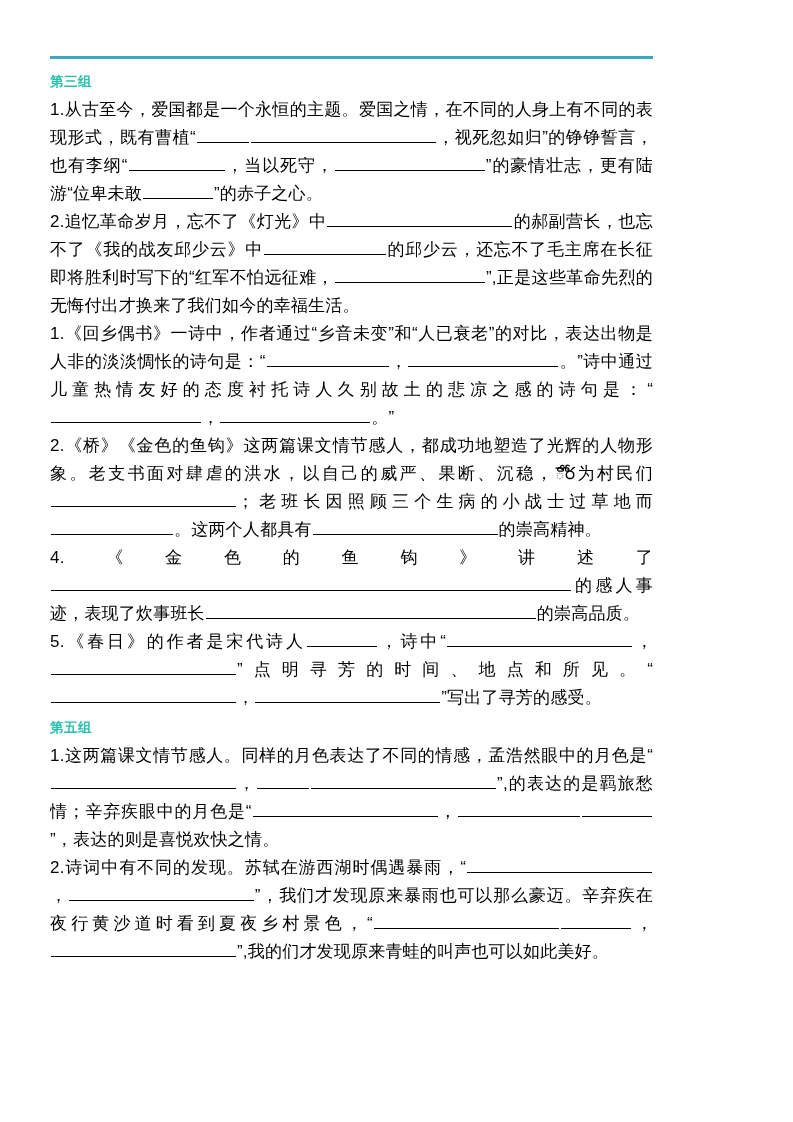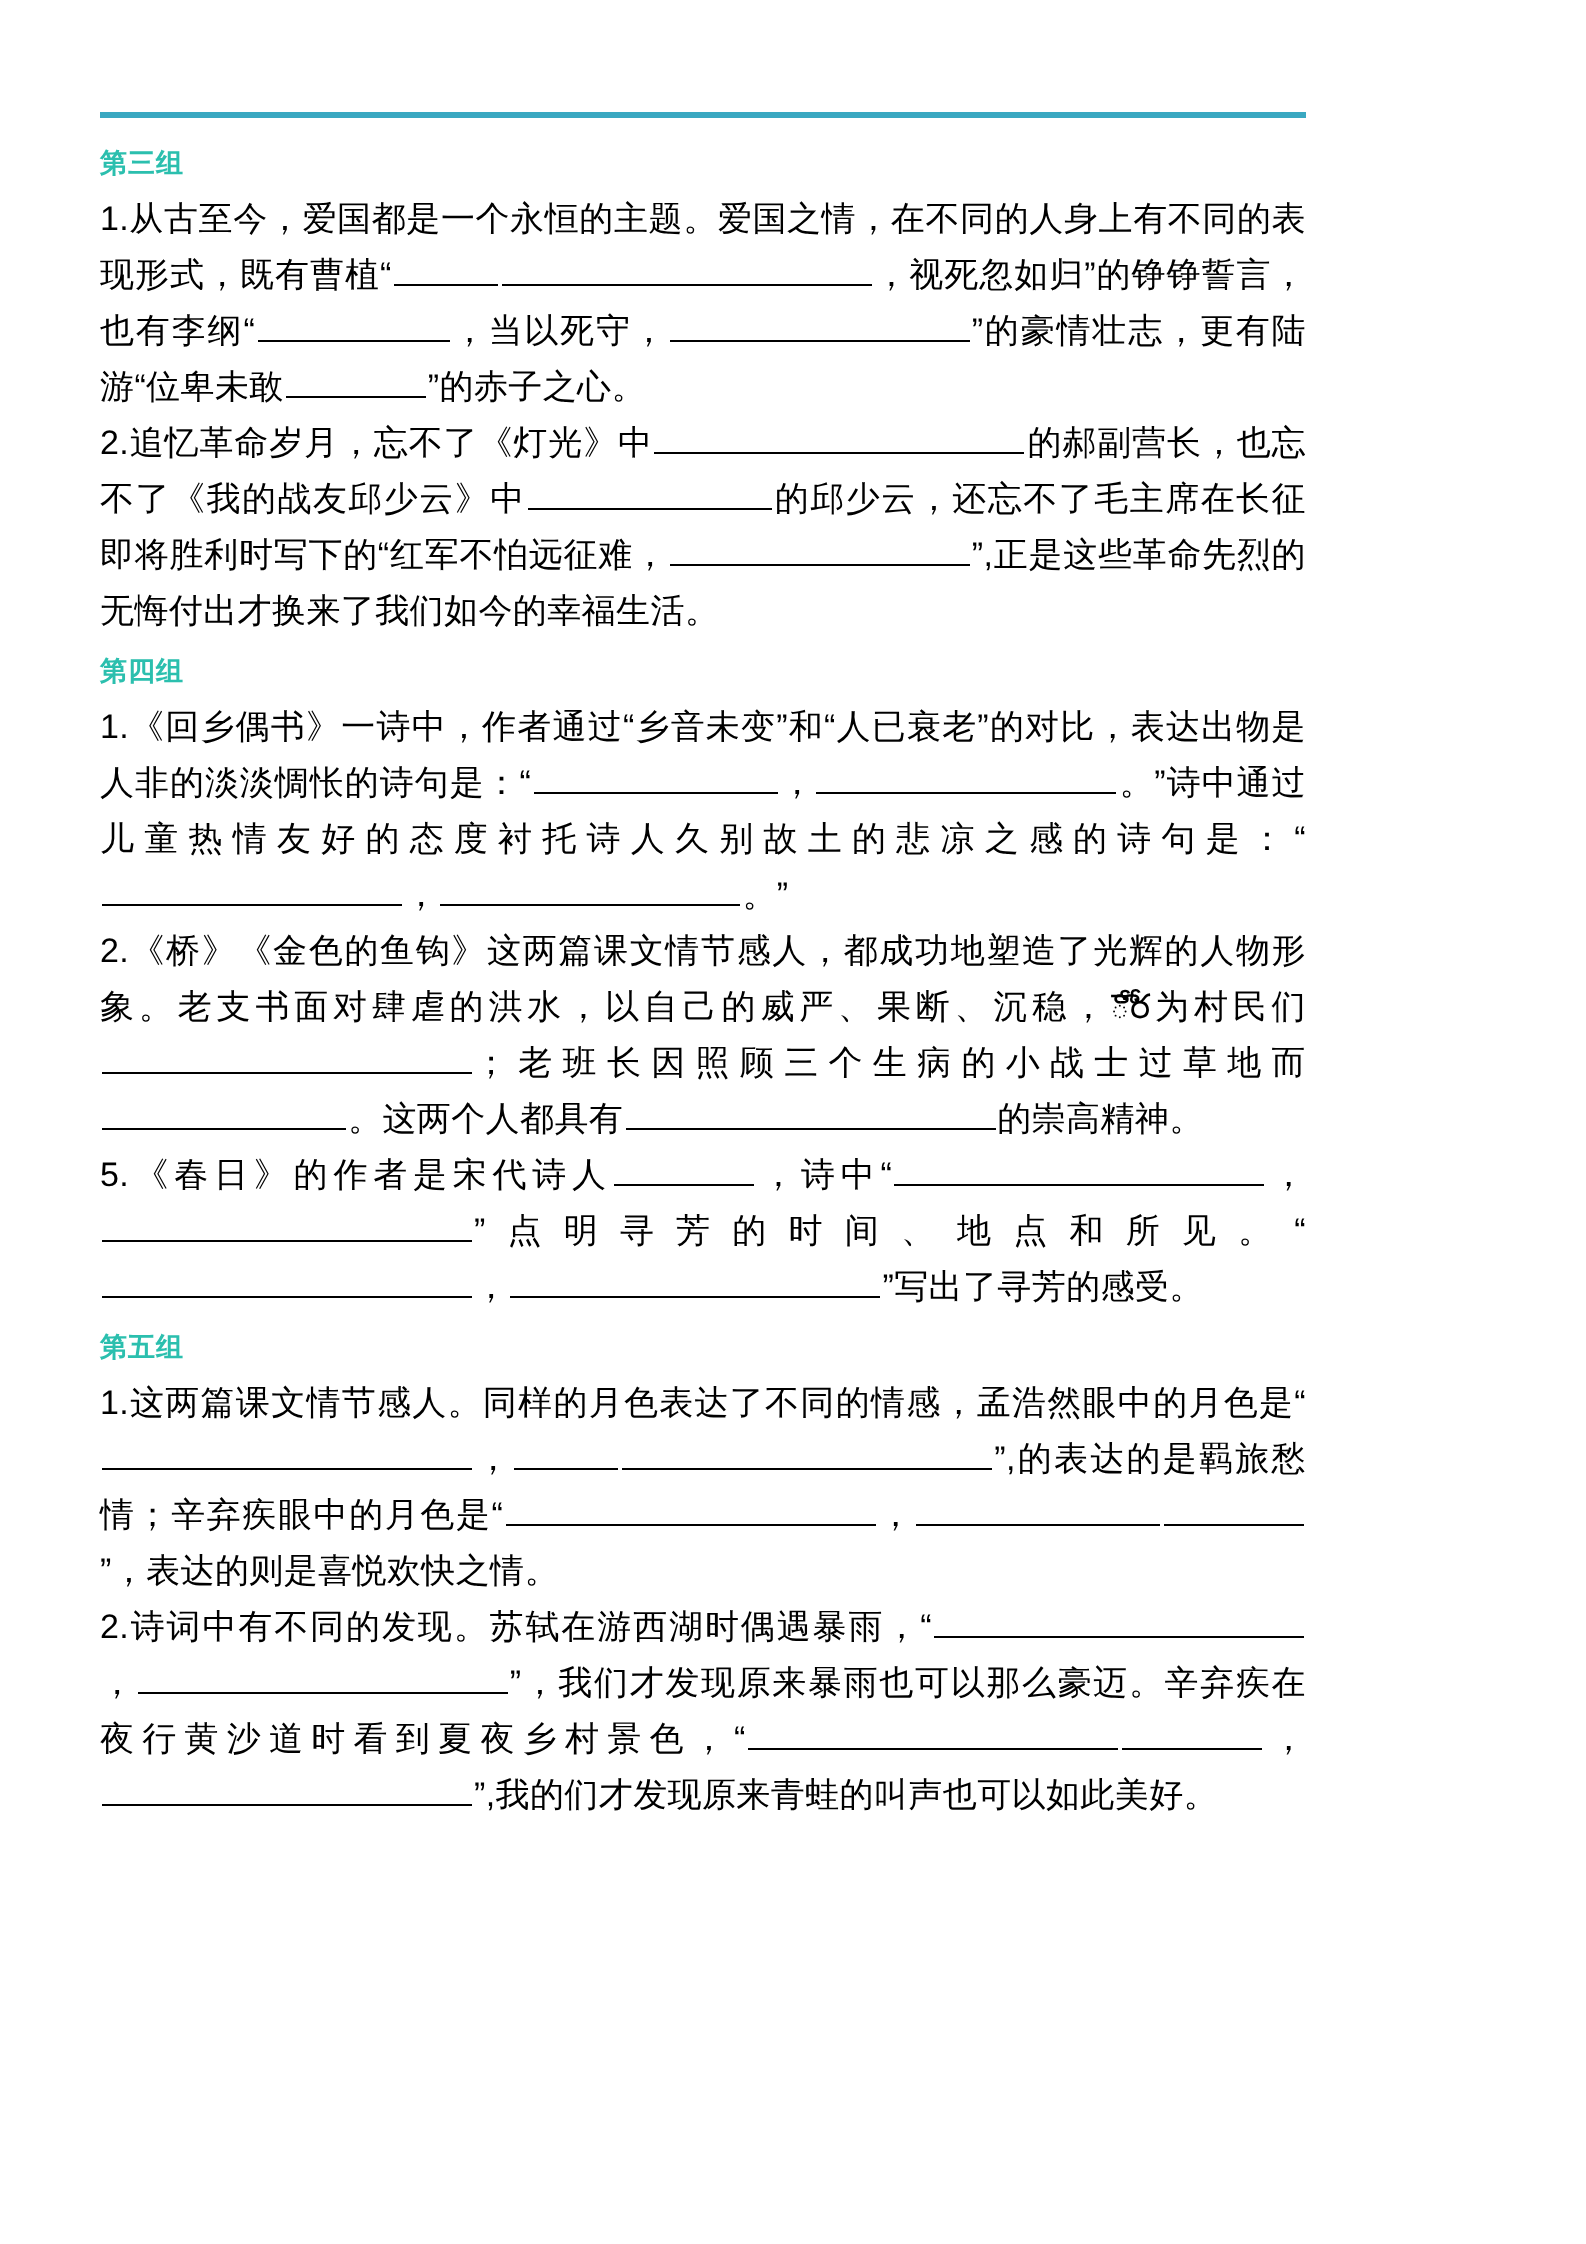--- a/index.html
+++ b/index.html
@@ -59,21 +59,21 @@
 </style>
 </head>
 <body>
 
 <div class="page">
   <div class="top-rule"></div>
   <div id="content">
       <div class="group-title">第三组</div>
       <p class="para"><span>1.</span><span>从古至今，爱国都是一个永恒的主题。爱国之情，在不同的人身上有不同的表现形式，既有曹植“</span><span class="blank b-xs"></span><span class="blank b-2xl"></span><span>，视死忽如归”的铮铮誓言，也有李纲“</span><span class="blank b-m"></span><span>，当以死守，</span><span class="blank b-xl"></span><span>”的豪情壮志，更有陆游“位卑未敢</span><span class="blank b-s"></span><span>”的赤子之心。</span></p>
       <p class="para"><span>2.</span><span>追忆革命岁月，忘不了《灯光》中</span><span class="blank b-2xl"></span><span>的郝副营长，也忘不了《我的战友邱少云》中</span><span class="blank b-l"></span><span>的邱少云，还忘不了毛主席在长征即将胜利时写下的“红军不怕远征难，</span><span class="blank b-xl"></span><span>”,正是这些革命先烈的无悔付出才换来了我们如今的幸福生活。</span></p>
-      <div class="group-title">第四组</div>
       <p class="para"><span>1.</span><span>《回乡偶书》一诗中，作者通过“乡音未变”和“人已衰老”的对比，表达出物是人非的淡淡惆怅的诗句是：“</span><span class="blank b-l"></span><span>，</span><span class="blank b-xl"></span><span>。”诗中通过儿童热情友好的态度衬托诗人久别故土的悲凉之感的诗句是：“</span><span class="blank b-xl"></span><span>，</span><span class="blank b-xl"></span><span>。”</span></p>
       <p class="para"><span>2.</span><span>《桥》《金色的鱼钩》这两篇课文情节感人，都成功地塑造了光辉的人物形象。老支书面对肆虐的洪水，以自己的威严、果断、沉稳，ేోర为村民们</span><span class="blank b-2xl"></span><span>；老班长因照顾三个生病的小战士过草地而</span><span class="blank b-l"></span><span>。这两个人都具有</span><span class="blank b-2xl"></span><span>的崇高精神。</span></p>
+      <p class="para"><span>4.</span><span>《金色的鱼钩》讲述了</span><span class="blank b-6xl"></span><span>的感人事迹，表现了炊事班长</span><span class="blank b-4xl"></span><span>的崇高品质。</span></p>
       <p class="para"><span>5.</span><span>《春日》的作者是宋代诗人</span><span class="blank b-s"></span><span>，诗中“</span><span class="blank b-2xl"></span><span>，</span><span class="blank b-2xl"></span><span>”点明寻芳的时间、地点和所见。“</span><span class="blank b-2xl"></span><span>，</span><span class="blank b-2xl"></span><span>”写出了寻芳的感受。</span></p>
       <div class="group-title">第五组</div>
       <p class="para"><span>1.</span><span>这两篇课文情节感人。同样的月色表达了不同的情感，孟浩然眼中的月色是“</span><span class="blank b-2xl"></span><span>，</span><span class="blank b-xs"></span><span class="blank b-2xl"></span><span>”,的表达的是羁旅愁情；辛弃疾眼中的月色是“</span><span class="blank b-2xl"></span><span>，</span><span class="blank b-l"></span><span class="blank b-s"></span><span>”，表达的则是喜悦欢快之情。</span></p>
       <p class="para"><span>2.</span><span>诗词中有不同的发现。苏轼在游西湖时偶遇暴雨，“</span><span class="blank b-2xl"></span><span>，</span><span class="blank b-2xl"></span><span>”，我们才发现原来暴雨也可以那么豪迈。辛弃疾在夜行黄沙道时看到夏夜乡村景色，“</span><span class="blank b-2xl"></span><span class="blank b-s"></span><span>，</span><span class="blank b-2xl"></span><span>”,我的们才发现原来青蛙的叫声也可以如此美好。</span></p>
     </div>
 </div>
 
 </body></html>

